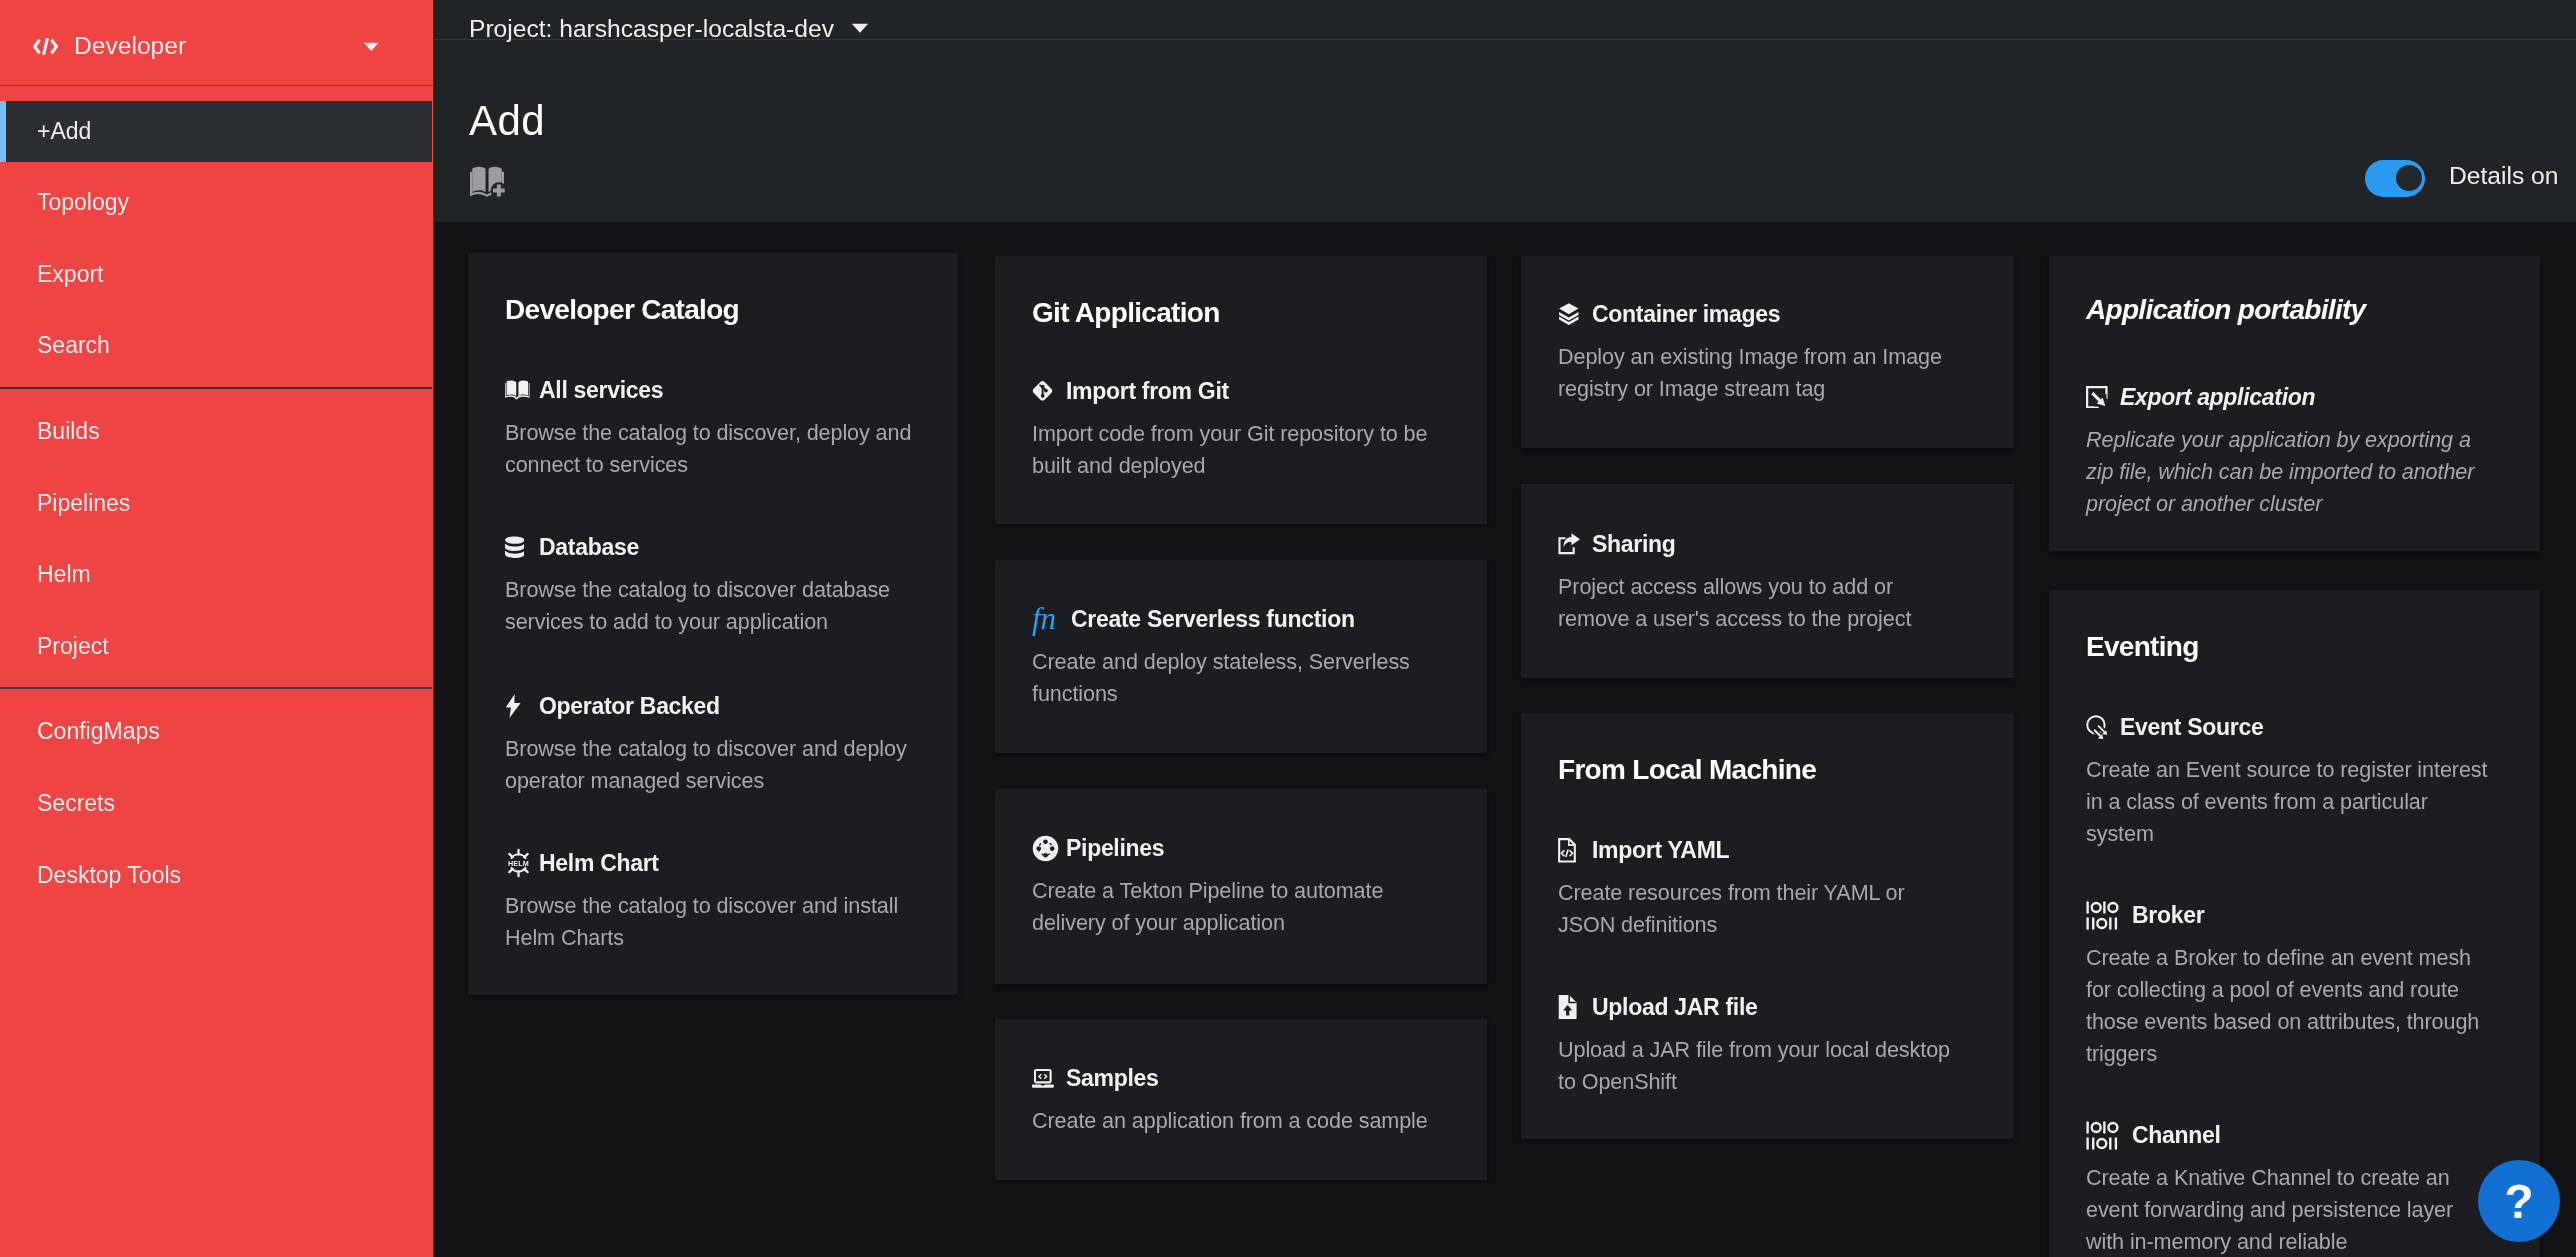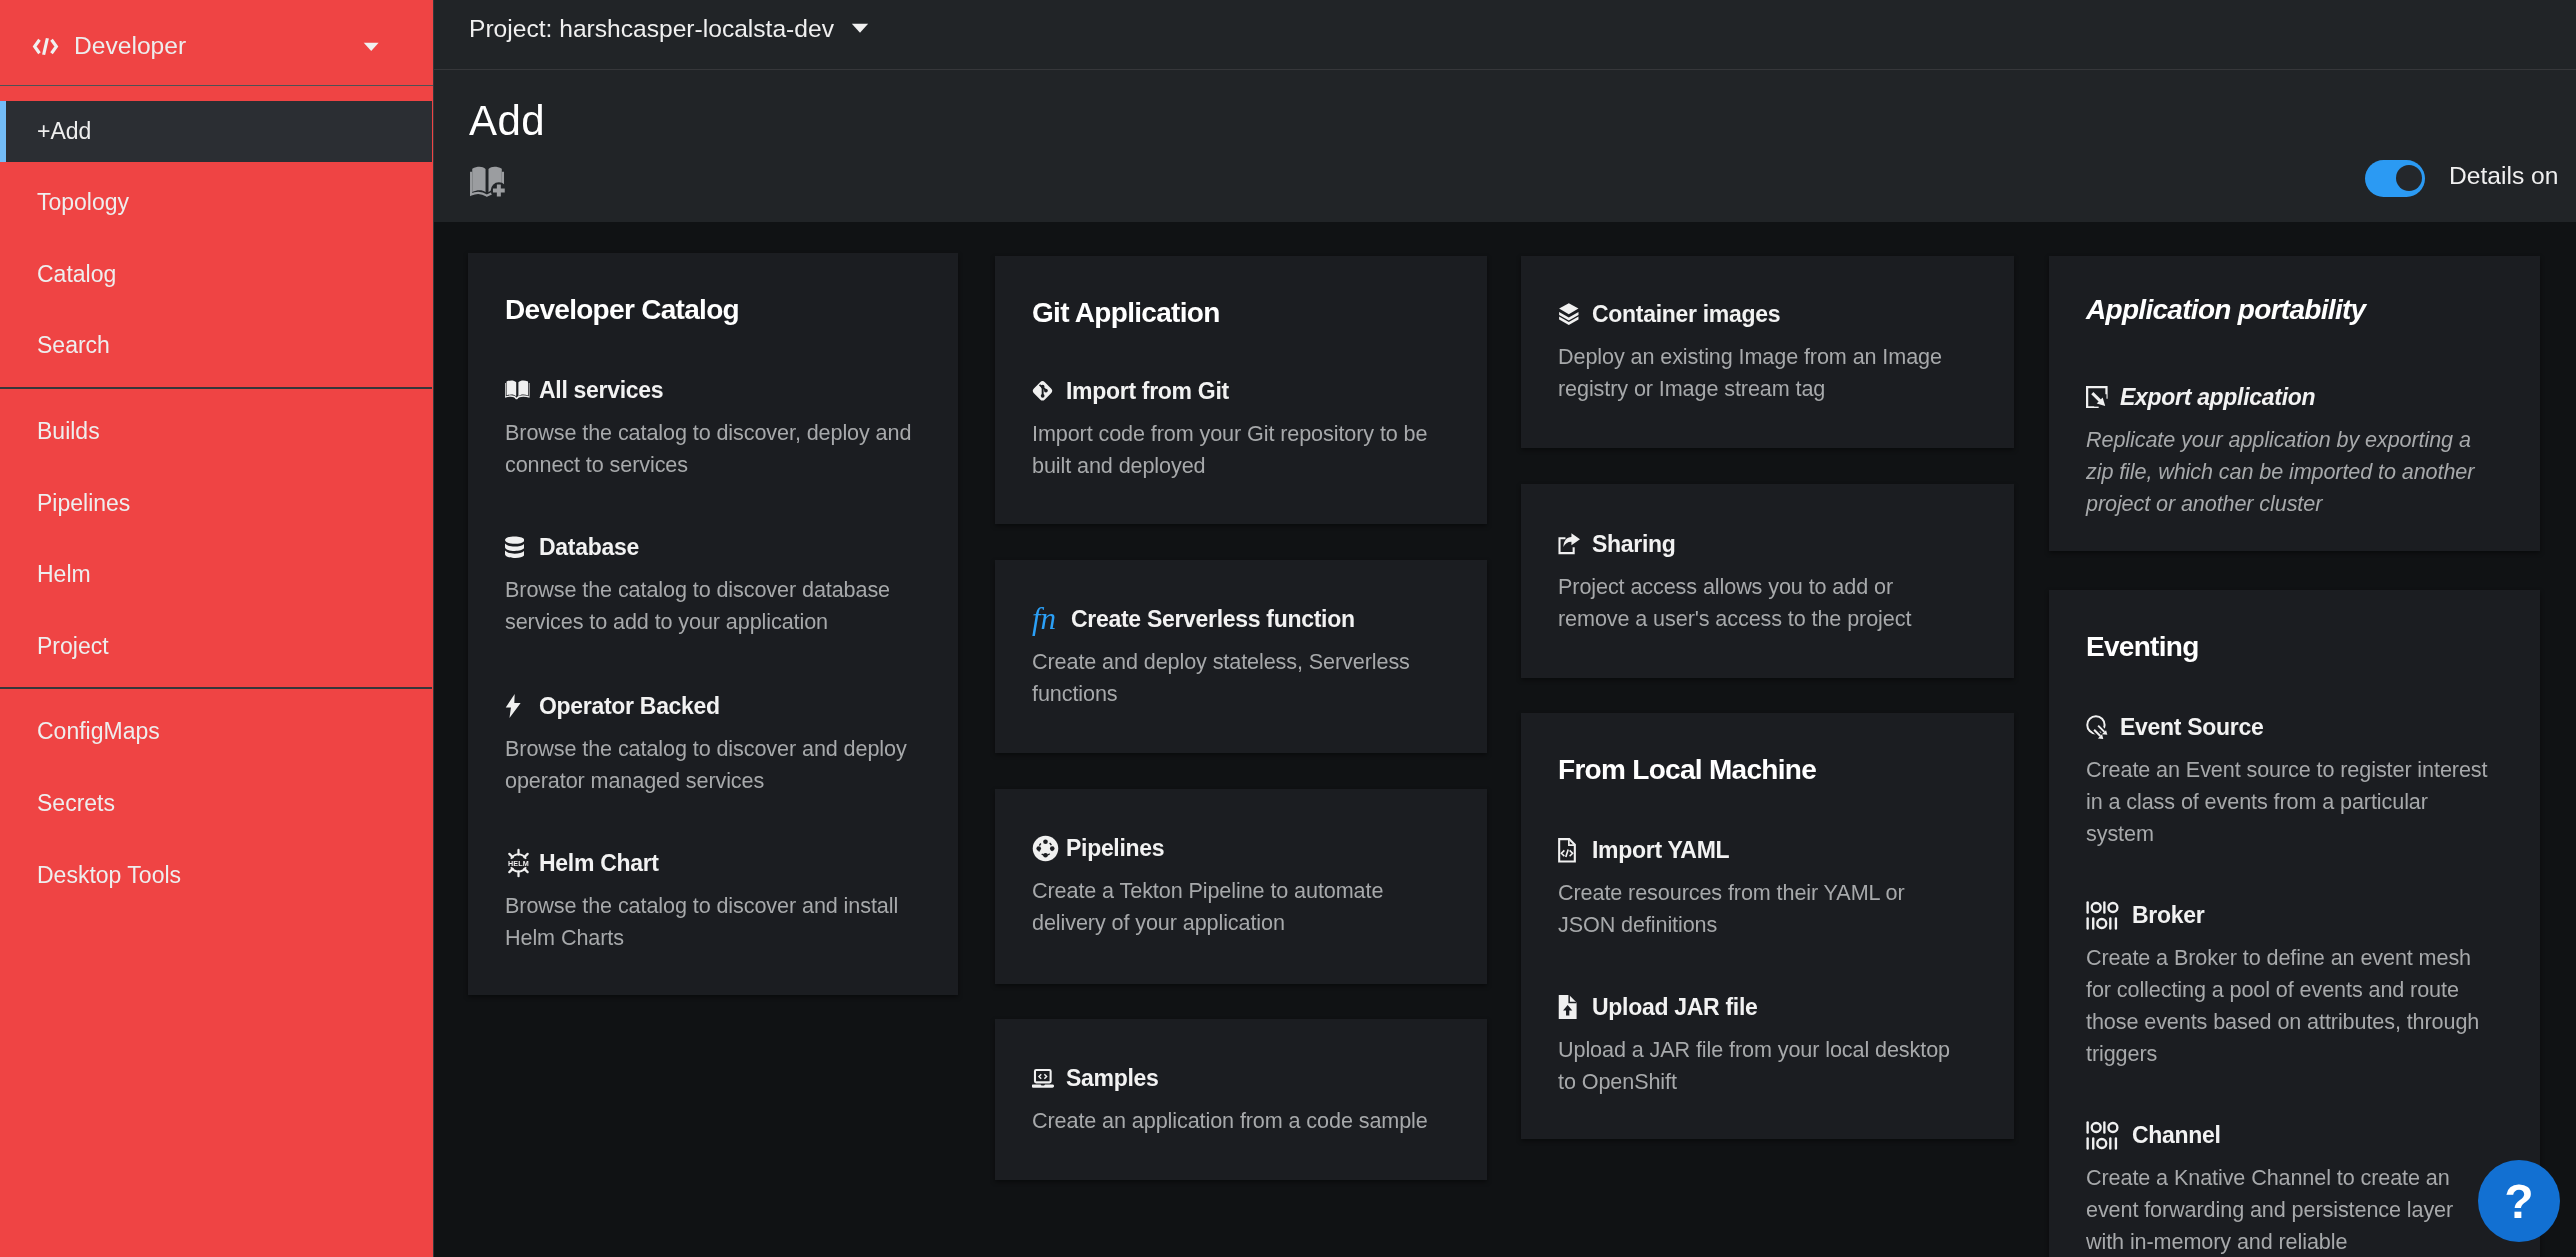--- a/index.html
+++ b/index.html
@@ -12,21 +12,21 @@
 #devrow { position:absolute; left:0; top:0; width:100%; height:86px; border-bottom:1.5px solid #4f5255; }
 #devrow .dtext { position:absolute; left:74px; top:32px; font-size:24.6px; color:#ededed; }
 #devrow svg.code { position:absolute; left:32px; top:36px; }
 #devrow .caret { position:absolute; left:363px; top:42px; }
 .navitem { position:absolute; left:0; width:432px; height:61px; color:#eeeeee; font-size:23px; display:flex; align-items:center; padding-left:37px; }
 .navitem.active { background:#2b2e33; border-left:6px solid #73bcf7; padding-left:31px; }
 .navsep { position:absolute; left:0; width:432px; height:1.5px; background:#36373a; }
 
 
 #header { left:434px; top:0; width:2142px; height:222px; background:#212427; }
-#projbar { position:absolute; left:0; top:0; width:100%; height:70px; border-bottom:1.5px solid #36373a;text-decoration:underline; }
+#projbar { position:absolute; left:0; top:0; width:100%; height:40px; border-bottom:1.5px solid #36373a;text-decoration:underline; }
 #projbar .ptext { position:absolute; left:35px; top:15px; font-size:24.6px; color:#f0f0f0; }
 #projbar .caret { position:absolute; left:417px; top:23px; }
 #addtitle { position:absolute; left:35px; top:97px; font-size:42px; font-weight:400; color:#fff; letter-spacing:0.4px; }
 #bookicon { position:absolute; left:35px; top:165px; }
 #toggle { position:absolute; left:1931px; top:160px; width:60px; height:37px; border-radius:18.6px; background:#2b9af3; }
 #toggle .knob { position:absolute; right:3px; top:5.2px; width:26px; height:26px; border-radius:50%; background:#24272b; }
 #detailson { position:absolute; left:2015px; top:162px; font-size:24.6px; color:#f0f0f0; }
 
 
 .card { position:absolute; background:#1b1d21; box-shadow:0 2.2px 4.5px rgba(0,0,0,0.45);padding-left:12px; }
@@ -51,21 +51,21 @@
           <line x1="20.5" y1="3" x2="15.5" y2="25"></line>
         </g>
       </svg>
     <div class="dtext">Developer</div>
     <svg class="caret" width="16.4" height="9.7" viewBox="0 0 22 13">
         <path d="M1 1 L11 12 L21 1 Z" fill="#f0f0f0"></path>
       </svg>
   </div>
   <div class="navitem active" style="top:101px;">+Add</div>
   <div class="navitem" style="top:172px;">Topology</div>
-  <div class="navitem" style="top:244px;">Catalog</div>
+  <div class="navitem" style="top:244px;">Export</div>
   <div class="navitem" style="top:315px;">Search</div>
   <div class="navsep" style="top:387px;"></div>
   <div class="navitem" style="top:401px;">Builds</div>
   <div class="navitem" style="top:473px;">Pipelines</div>
   <div class="navitem" style="top:544px;">Helm</div>
   <div class="navitem" style="top:616px;">Project</div>
   <div class="navsep" style="top:687px;"></div>
   <div class="navitem" style="top:701px;">ConfigMaps</div>
   <div class="navitem" style="top:773px;">Secrets</div>
   <div class="navitem" style="top:845px;">Desktop Tools</div>

